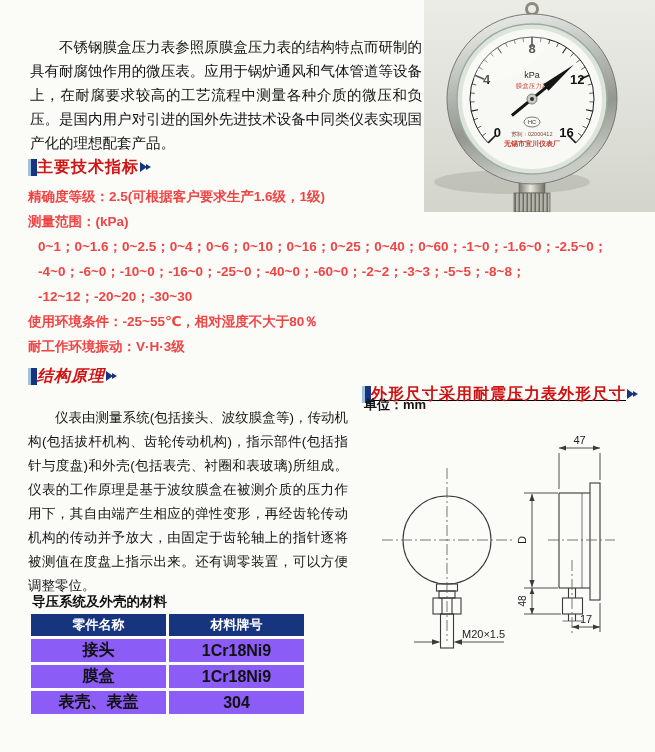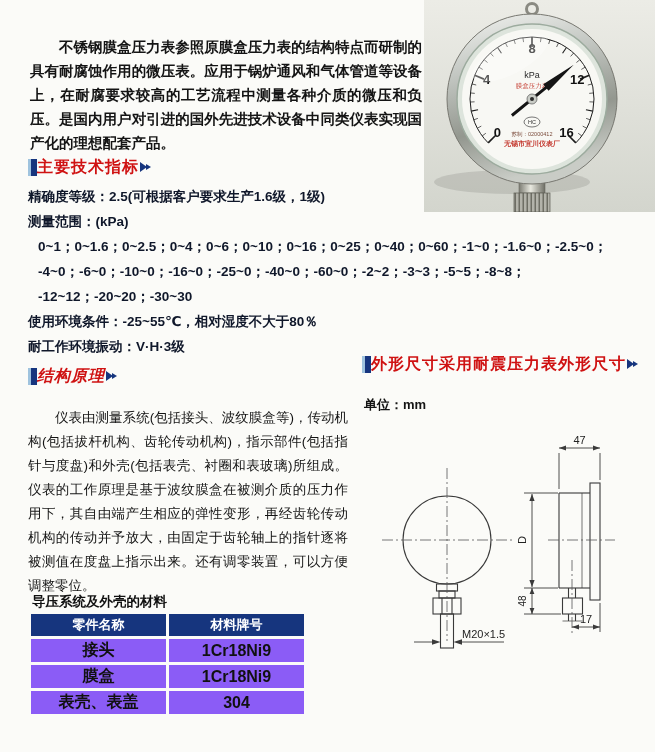--- a/index.html
+++ b/index.html
@@ -1,29 +1,29 @@
 <!DOCTYPE html>
 <html><head>
 <meta charset="utf-8">
 <style>
   html,body{margin:0;padding:0;}
   body{width:655px;height:752px;background:#fbfbf8;font-family:"Liberation Sans","DejaVu Sans",sans-serif;}
   .page{position:relative;width:655px;height:752px;overflow:hidden;background:#fbfbf8;}
 
   .intro{position:absolute;left:30px;top:20px;width:392px;font-size:14.5px;line-height:24px;
-         color:#141414;font-weight:700;text-indent:2em;text-align:justify;}
+         color:#141414;font-weight:400;text-indent:2em;text-align:justify;}
 
   .photo{position:absolute;left:424px;top:0px;width:231px;height:212px;}
 
   .sec-hdr{position:absolute;display:flex;align-items:center;height:20px;}
   .hdr-bar{width:9px;height:17px;background:linear-gradient(to right,#9fc3de 0 34%,#16357e 34% 100%);}
   .hdr-title{color:#cf1212;font-size:16px;font-weight:bold;letter-spacing:1px;white-space:nowrap;}
   .hdr-arrow{display:inline-block;line-height:0;}
 
-  .specs{position:absolute;left:28px;top:184px;width:615px;font-size:13.5px;color:#0f172a;font-weight:600;}
+  .specs{position:absolute;left:28px;top:184px;width:615px;font-size:13.5px;color:#ef4444;font-weight:600;}
   .spec-line{line-height:25px;white-space:nowrap;}
   .range-line{line-height:25px;padding-left:10px;white-space:nowrap;}
 
   .structure-body{position:absolute;left:28px;top:392px;width:320px;font-size:13.5px;line-height:24px;
                   color:#141414;font-weight:400;text-indent:2em;text-align:justify;}
 
   .unit-label{position:absolute;left:364px;top:396px;font-size:13px;color:#141414;font-weight:600;text-align:center;}
   .drawing{position:absolute;left:362px;top:415px;}
 
   .materials-title{position:absolute;left:32px;top:593px;font-size:13.5px;font-weight:bold;color:#111;}
@@ -162,21 +162,21 @@
     <span class="hdr-title">结构原理</span>
     <span class="hdr-arrow">
       <svg width="13" height="12">
           <path d="M1 1 L8 6 L1 11 Z" fill="#16357e"></path>
           <path d="M7 3 L12 6 L7 9 Z" fill="#16357e"></path>
         </svg>
     </span>
   </div>
   <p class="structure-body">仪表由测量系统(包括接头、波纹膜盒等)，传动机构(包括拔杆机构、齿轮传动机构)，指示部件(包括指针与度盘)和外壳(包括表壳、衬圈和表玻璃)所组成。仪表的工作原理是基于波纹膜盒在被测介质的压力作用下，其自由端产生相应的弹性变形，再经齿轮传动机构的传动并予放大，由固定于齿轮轴上的指针逐将被测值在度盘上指示出来。还有调零装置，可以方便调整零位。</p>
 
-  <div class="sec-hdr" style="left:362px;top:354px;">
+  <div class="sec-hdr" style="left:362px;top:384px;text-decoration:underline;">
     <span class="hdr-bar"></span>
     <span class="hdr-title">外形尺寸采用耐震压力表外形尺寸</span>
     <span class="hdr-arrow">
       <svg width="13" height="12">
           <path d="M1 1 L8 6 L1 11 Z" fill="#16357e"></path>
           <path d="M7 3 L12 6 L7 9 Z" fill="#16357e"></path>
         </svg>
     </span>
   </div>
   <div class="unit-label">单位：mm</div>

